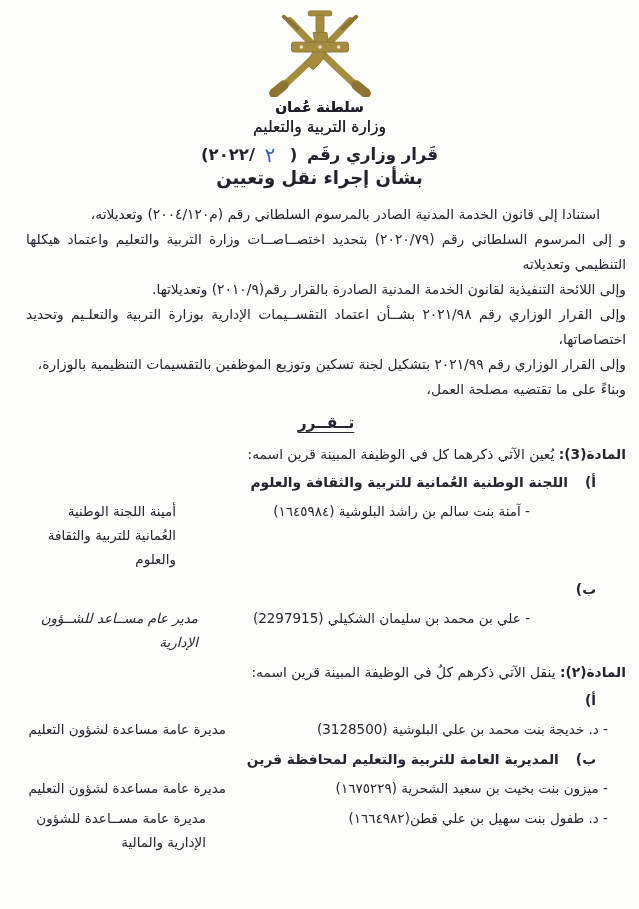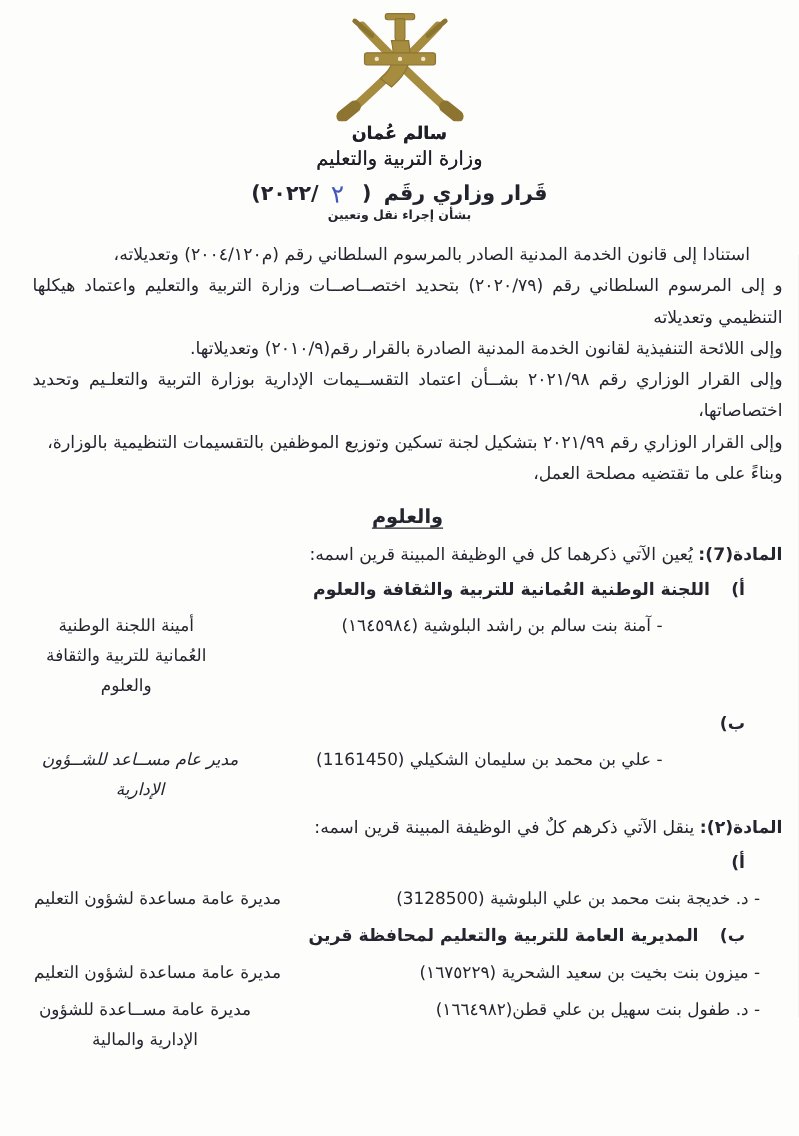--- a/index.html
+++ b/index.html
@@ -21,42 +21,42 @@
     margin-top:3px; text-shadow:0 0 .5px #1f1f28;
   }
   .title-line{ margin-top:9px; font-size:16.5px; font-weight:bold; color:#23232e;}
   .num-group{ display:inline-flex; direction:ltr; align-items:center; margin-right:4px;}
   .num-part{ font-weight:bold; }
   .num-hand{
     color:#3f58bd; font-size:20px; font-weight:400; line-height:14px;
     margin:0 14px 0 10px; transform:rotate(-6deg); display:inline-block;
     font-family:"DejaVu Sans", sans-serif;
   }
-  .subtitle{ font-size:10px; font-weight:bold; margin-top:3px; color:#23232e;}
+  .subtitle{ font-size:18px; font-weight:bold; margin-top:3px; color:#23232e;}
 
   .body{ padding:14px 13px 0 26px; font-size:13.8px; line-height:25px; }
   .preamble p{ margin:0; text-align:justify; }
   .preamble p.first{ text-indent:26px; }
 
   .decide-heading{
     text-align:center; font-weight:bold; font-size:15.5px; margin:9px 0 6px 0;
     text-decoration:underline; text-underline-offset:4px;
   }
 
   .article{ margin:2px 0 0 0; text-align:right; }
   .article .lbl{ font-weight:bold; }
 
   .section{ display:flex; gap:17px; padding-right:30px; font-weight:bold;
             margin-top:3px; line-height:25px;}
   .section .marker{ flex:0 0 auto; }
 
   .entry{ display:flex; justify-content:space-between; align-items:flex-start;
           margin:4px 0 6px 0; line-height:24px; font-size:13.5px;}
   .entry .entry-name{ white-space:nowrap; }
-  .entry .entry-pos{ text-align:center; }
+  .entry .entry-pos{ }
   .entry.indent-a{ padding-right:96px; }
   .entry.indent-b{ padding-right:18px; }
   .pos-w150{ flex:0 0 150px; }
   .pos-w170{ flex:0 0 172px;font-style:italic; }
   .pos-w200{ flex:0 0 200px; }
   .pos-w180{ flex:0 0 180px; }
 </style>
 </head>
 <body>
 
@@ -81,21 +81,21 @@
         <path d="M68,26 h14 c3,16 0,26 -14,38 l-9,-7 c11,-9 12,-18 9,-31 z"></path>
 
         <rect x="46" y="36" width="58" height="10" rx="2"></rect>
       </g>
       <g fill="#f0e6c8">
         <circle cx="56" cy="41" r="1.8"></circle>
         <circle cx="75" cy="41" r="1.8"></circle>
         <circle cx="94" cy="41" r="1.8"></circle>
       </g>
     </svg>
-    <div class="sultanate">سالم عُمان</div>
+    <div class="sultanate">سلطنة عُمان</div>
     <div class="ministry">وزارة التربية والتعليم</div>
 
     <div class="title-line">
       <span>قَرار وزاري رقَم</span>
       <span class="num-group">
         <span class="num-part">(٢٠٢٢/</span>
         <span class="num-hand">٢</span>
         <span class="num-part">)</span>
       </span>
     </div>
@@ -106,41 +106,41 @@
 
     <div class="preamble">
       <p class="first">استنادا إلى قانون الخدمة المدنية الصادر بالمرسوم السلطاني رقم ‭(٢٠٠٤/١٢٠م)‬ وتعديلاته،</p>
       <p>و إلى المرسوم السلطاني رقم ‭(٢٠٢٠/٧٩)‬ بتحديد اختصــاصــات وزارة التربية والتعليم واعتماد هيكلها التنظيمي وتعديلاته</p>
       <p>وإلى اللائحة التنفيذية لقانون الخدمة المدنية الصادرة بالقرار رقم‭(٢٠١٠/٩)‬ وتعديلاتها.</p>
       <p>وإلى القرار الوزاري رقم ‭٢٠٢١/٩٨‬ بشــأن اعتماد التقســيمات الإدارية بوزارة التربية والتعلـيم وتحديد اختصاصاتها،</p>
       <p>وإلى القرار الوزاري رقم ‭٢٠٢١/٩٩‬ بتشكيل لجنة تسكين وتوزيع الموظفين بالتقسيمات التنظيمية بالوزارة،</p>
       <p>وبناءً على ما تقتضيه مصلحة العمل،</p>
     </div>
 
-    <div class="decide-heading">والعلوم</div>
+    <div class="decide-heading">تــقــرر</div>
 
     <p class="article">
-      <span class="lbl">المادة(7):</span>
+      <span class="lbl">المادة(3):</span>
       <span>يُعين الآتي ذكرهما كل في الوظيفة المبينة قرين اسمه:</span>
     </p>
 
     <div class="section">
       <span class="marker">أ)</span>
       <span>اللجنة الوطنية العُمانية للتربية والثقافة والعلوم</span>
     </div>
     <div class="entry indent-a">
       <span class="entry-name">- آمنة بنت سالم بن راشد البلوشية  (١٦٤٥٩٨٤)</span>
       <span class="entry-pos pos-w150">أمينة اللجنة الوطنية العُمانية للتربية والثقافة والعلوم</span>
     </div>
 
     <div class="section">
       <span class="marker">ب)</span>
     </div>
     <div class="entry indent-a">
-      <span class="entry-name">- علي بن محمد بن سليمان الشكيلي (1161450)</span>
+      <span class="entry-name">- علي بن محمد بن سليمان الشكيلي (2297915)</span>
       <span class="entry-pos pos-w170">مدير عام مســاعد للشــؤون الإدارية</span>
     </div>
 
     <p class="article">
       <span class="lbl">المادة(٢):</span>
       <span>ينقل الآتي ذكرهم كلٌ في الوظيفة المبينة قرين اسمه:</span>
     </p>
 
     <div class="section">
       <span class="marker">أ)</span>

